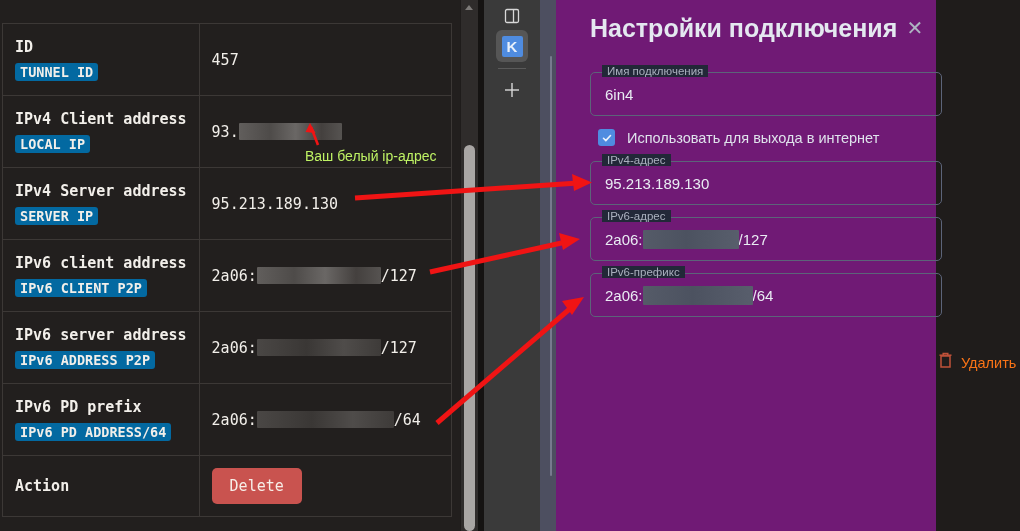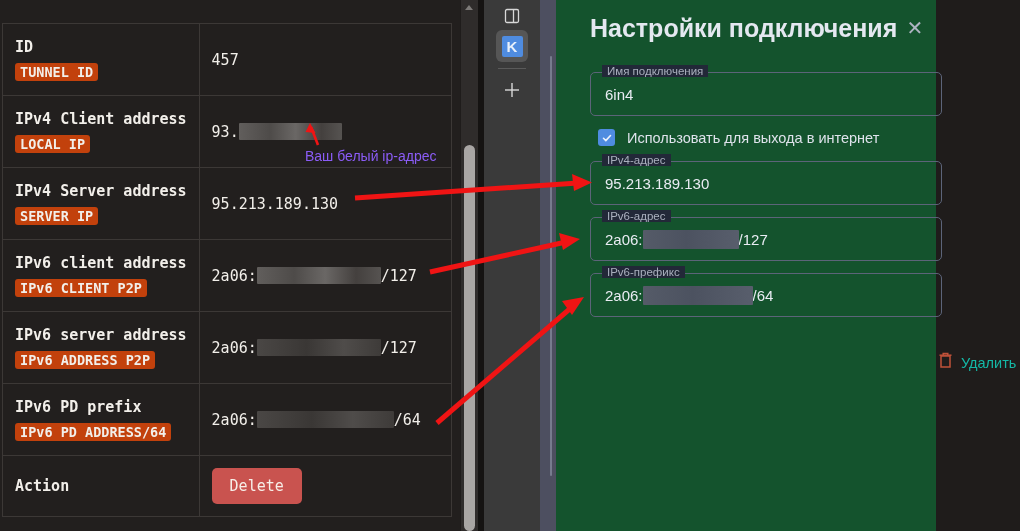--- a/index.html
+++ b/index.html
@@ -36,21 +36,21 @@
     letter-spacing: 0px;
     white-space: nowrap;
   }
   .key-code {
     display: inline-block;
     margin-top: 7px;
     font-family: "DejaVu Sans Mono", monospace;
     font-size: 13.5px;
     font-weight: bold;
     color: #f2efea;
-    background: #c2410c;
+    background: #0369a1;
     padding: 1px 5px;
     border-radius: 3px;
     white-space: nowrap;
   }
   .cell-val {
     font-family: "DejaVu Sans Mono", monospace;
     font-size: 15px;
     color: #f2efea;
     white-space: nowrap;
   }
@@ -75,21 +75,21 @@
     padding: 9px 18px;
     border: none;
     border-radius: 5px;
     cursor: pointer;
   }
   .row-action td { padding-top: 12px; padding-bottom: 12px; }
 
   
   .annot-text {
     position: absolute;
-    color: #8b5cf6;
+    color: #bef264;
     font-family: "Liberation Sans", sans-serif;
     font-size: 14px;
     white-space: nowrap;
   }
 
   
   .scroll-track {
     position: absolute; left: 461px; top: 0; width: 17px; height: 531px;
     background: #2f2c2b;
   }
@@ -143,21 +143,21 @@
     background: #4d4f60;
   }
   .resize-bar {
     position: absolute; left: 10px; top: 56px; width: 2px; height: 420px;
     background: #9aa0b4; opacity: .55; border-radius: 2px;
   }
 
   
   .panel {
     position: absolute; left: 556px; top: 0; width: 380px; height: 531px;
-    background: #14532d;
+    background: #701a75;
   }
   .panel-title {
     position: absolute; left: 34px; top: 14px;
     font-size: 25px; font-weight: bold; color: #e4e8f0;
     font-family: "Liberation Sans", sans-serif;
   }
   .close-x {
     position: absolute; right: 8px; top: 15px;
     width: 26px; height: 26px;
     display: flex; align-items: center; justify-content: center;
@@ -202,21 +202,21 @@
   .checkbox svg { display: block; }
   .check-label {
     margin-left: 12px; font-size: 14.5px; color: #dfe3ec;
     font-family: "Liberation Sans", sans-serif; white-space: nowrap;
   }
   .del-row {
     position: absolute; left: 938px; top: 352px;
     display: flex; align-items: center; cursor: pointer;
   }
   .del-row .label {
-    margin-left: 8px; color: #14b8a6; font-size: 14.5px;
+    margin-left: 8px; color: #f97316; font-size: 14.5px;
     font-family: "Liberation Sans", sans-serif; white-space: nowrap;
   }
 
   
   .arrows {
     position: absolute; left: 0; top: 0; width: 1020px; height: 531px;
     pointer-events: none;
   }
 </style>
 </head>

